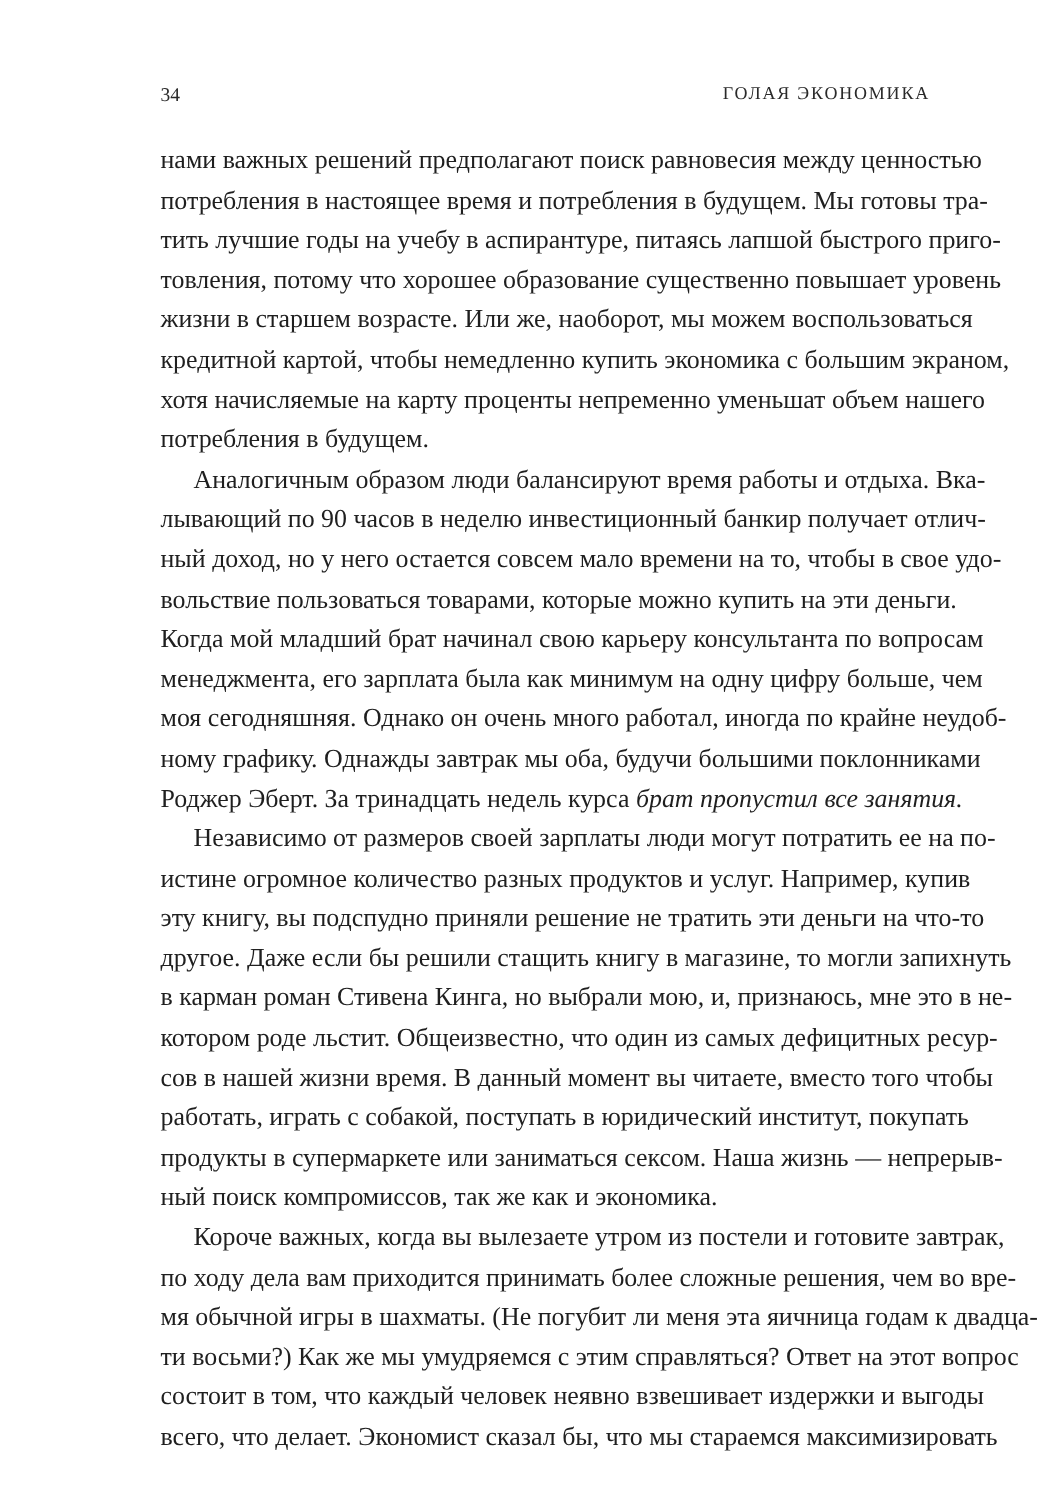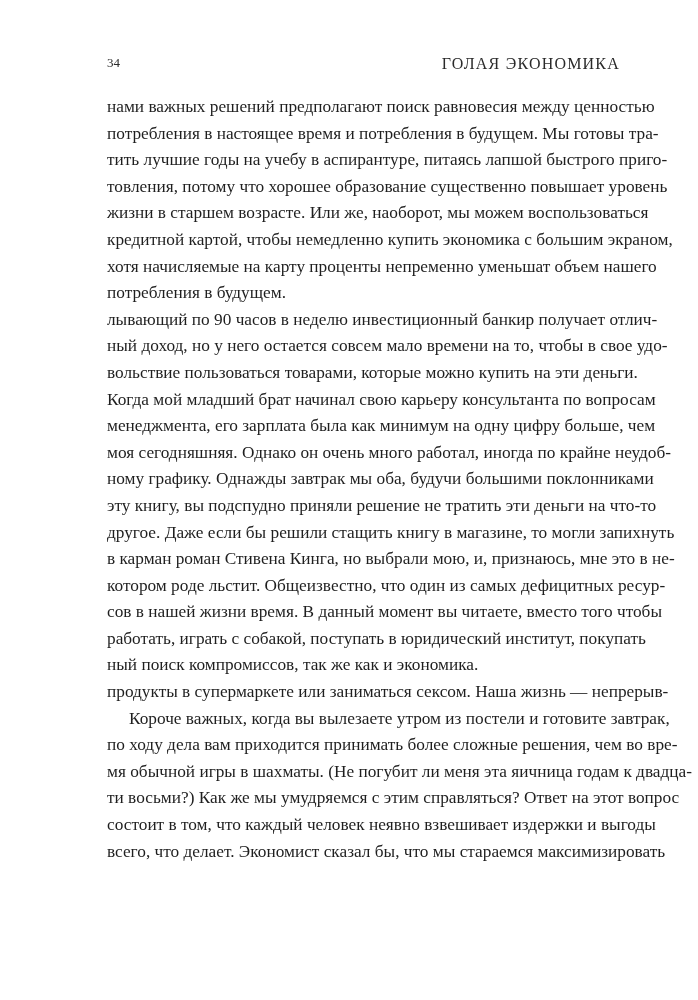--- a/index.html
+++ b/index.html
@@ -2,21 +2,21 @@
 <html><head>
 <meta charset="utf-8">
 <style>
   html, body { margin: 0; padding: 0; background: #ffffff; }
   body { width: 698px; height: 1000px; position: relative; overflow: hidden;
          font-family: "DejaVu Serif", "Liberation Serif", serif; color: #1f1f1f; }
   .page { position: absolute; left: 0; top: 0; width: 698px; height: 898px; background: #fff; }
   .running-head { position: absolute; left: 107px; right: 78px; top: 55px; height: 20px;
                   font-family: "Liberation Serif", serif; font-size: 13px; color: #2a2a2a; }
   .page-number { position: absolute; left: 0; top: 0; }
-  .running-title { position: absolute; right: 0; top: 0; letter-spacing: 1.2px; font-size: 16px; }
+  .running-title { position: absolute; right: 0; top: 0; letter-spacing: 1.2px; font-size: 12px; }
   .body-text { position: absolute; left: 107px; top: 94px; width: 514px;
                font-family: "Liberation Serif", serif; font-size: 17.3px; line-height: 26.6px;
                text-align: justify; }
   .line { display: block; height: 26.6px; white-space: nowrap; text-align: justify;
           text-align-last: justify; }
   .line.last { text-align-last: left; }
   .line.indent { padding-left: 22px; }
   .it { font-style: italic; }
 </style>
 </head>
@@ -29,35 +29,39 @@
   </div>
   <div class="body-text" id="body-text">
       <span class="line"><span>нами важных решений предполагают поиск равновесия между ценностью</span></span>
       <span class="line"><span>потребления в настоящее время и потребления в будущем. Мы готовы тра-</span></span>
       <span class="line"><span>тить лучшие годы на учебу в аспирантуре, питаясь лапшой быстрого приго-</span></span>
       <span class="line"><span>товления, потому что хорошее образование существенно повышает уровень</span></span>
       <span class="line"><span>жизни в старшем возрасте. Или же, наоборот, мы можем воспользоваться</span></span>
       <span class="line"><span>кредитной картой, чтобы немедленно купить экономика с большим экраном,</span></span>
       <span class="line"><span>хотя начисляемые на карту проценты непременно уменьшат объем нашего</span></span>
       <span class="line last"><span>потребления в будущем.</span></span>
+      <span class="line indent"><span>Аналогичным образом люди балансируют время работы и отдыха. Вка-</span></span>
       <span class="line"><span>лывающий по 90 часов в неделю инвестиционный банкир получает отлич-</span></span>
       <span class="line"><span>ный доход, но у него остается совсем мало времени на то, чтобы в свое удо-</span></span>
       <span class="line"><span>вольствие пользоваться товарами, которые можно купить на эти деньги.</span></span>
       <span class="line"><span>Когда мой младший брат начинал свою карьеру консультанта по вопросам</span></span>
       <span class="line"><span>менеджмента, его зарплата была как минимум на одну цифру больше, чем</span></span>
       <span class="line"><span>моя сегодняшняя. Однако он очень много работал, иногда по крайне неудоб-</span></span>
       <span class="line"><span>ному графику. Однажды завтрак мы оба, будучи большими поклонниками</span></span>
+      <span class="line last"><span>Роджер Эберт. За тринадцать недель курса </span><span class="it">брат пропустил все занятия.</span></span>
+      <span class="line indent"><span>Независимо от размеров своей зарплаты люди могут потратить ее на по-</span></span>
+      <span class="line"><span>истине огромное количество разных продуктов и услуг. Например, купив</span></span>
       <span class="line"><span>эту книгу, вы подспудно приняли решение не тратить эти деньги на что-то</span></span>
       <span class="line"><span>другое. Даже если бы решили стащить книгу в магазине, то могли запихнуть</span></span>
       <span class="line"><span>в карман роман Стивена Кинга, но выбрали мою, и, признаюсь, мне это в не-</span></span>
       <span class="line"><span>котором роде льстит. Общеизвестно, что один из самых дефицитных ресур-</span></span>
       <span class="line"><span>сов в нашей жизни время. В данный момент вы читаете, вместо того чтобы</span></span>
       <span class="line"><span>работать, играть с собакой, поступать в юридический институт, покупать</span></span>
+      <span class="line"><span>продукты в супермаркете или заниматься сексом. Наша жизнь — непрерыв-</span></span>
       <span class="line last"><span>ный поиск компромиссов, так же как и экономика.</span></span>
-      <span class="line"><span>продукты в супермаркете или заниматься сексом. Наша жизнь — непрерыв-</span></span>
       <span class="line indent"><span>Короче важных, когда вы вылезаете утром из постели и готовите завтрак,</span></span>
       <span class="line"><span>по ходу дела вам приходится принимать более сложные решения, чем во вре-</span></span>
       <span class="line"><span>мя обычной игры в шахматы. (Не погубит ли меня эта яичница годам к двадца-</span></span>
       <span class="line"><span>ти восьми?) Как же мы умудряемся с этим справляться? Ответ на этот вопрос</span></span>
       <span class="line"><span>состоит в том, что каждый человек неявно взвешивает издержки и выгоды</span></span>
       <span class="line"><span>всего, что делает. Экономист сказал бы, что мы стараемся максимизировать</span></span>
       <span class="line"></span>
     </div>
 </div>
 

